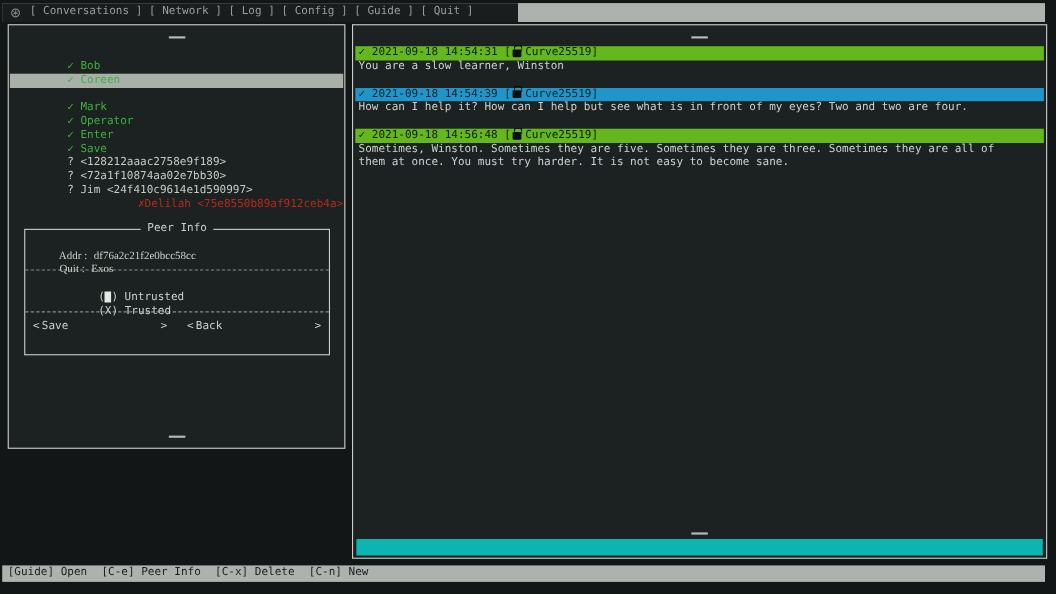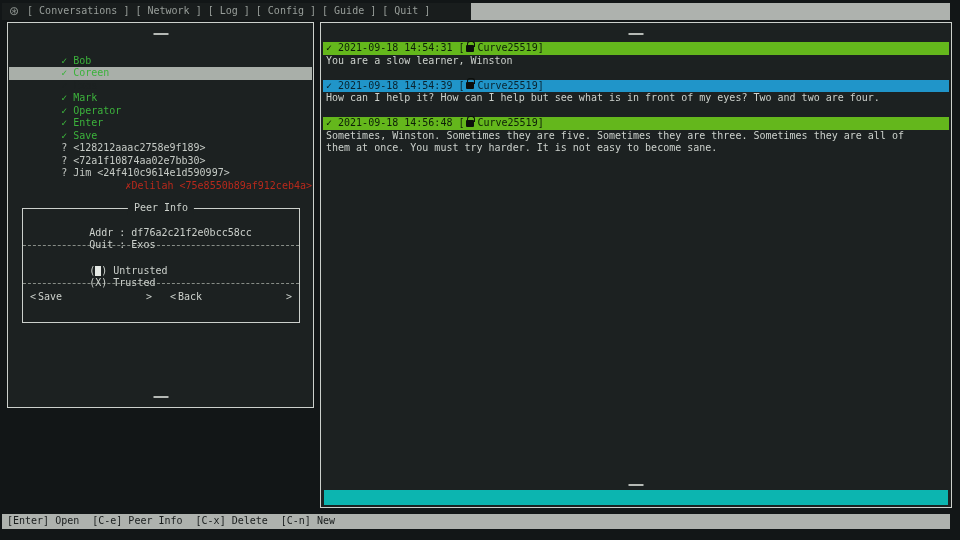--- a/index.html
+++ b/index.html
@@ -36,21 +36,21 @@
   .st-blocked, .st-blocked .st { color:#b8291c;text-align:right; }
   .peer-row.selected { background:#a9afa9; }
   .peer-row.selected, .peer-row.selected .st { color:#1c2121; }
 
   
   .peer-info { position:absolute; left:14px; top:185px; width:278px; height:115px;
                border:1px solid #ccd0cc; background:#1c2121; color:#ccd1cc; }
   .pi-title { position:absolute; top:-7px; left:50%; transform:translateX(-50%);
               background:#1c2121; padding:0 6px; white-space:pre; color:#ccd1cc; }
   .pi-body { padding-top:5px; }
-  .pi-line { height:12.5px; padding-left:6px; white-space:pre; }
+  .pi-line { height:12.5px; padding-left:6px; white-space:pre;font-family:Liberation Serif, serif; }
   .pi-line .val { margin-left:6px; }
   .pi-sep { border-top:1px dashed #878d87; margin:6px 0; height:0; }
   .radio-row { height:12.5px; padding-left:6px; white-space:pre; cursor:default; }
   .radio-label { margin-left:6px; }
   .cursor-block { display:inline-block; width:6px; height:10px; background:#e4e8e4;
                   vertical-align:-2px; }
   .pi-buttons { display:flex; gap:18px; padding:1px 7px 0 7px; }
   .tui-button { flex:1; display:flex; white-space:pre; cursor:default; }
   .btn-label { margin-left:2px; }
   .btn-close { margin-left:auto; }
@@ -202,21 +202,21 @@
         <div class="msg-body">Sometimes, Winston. Sometimes they are five. Sometimes they are three. Sometimes they are all of them at once. You must try harder. It is not easy to become sane.</div>
       </div>
     </div>
 
     <div class="scroll-dash dash-bottom"></div>
     <div class="input-bar"></div>
   </div>
 
   <div class="statusbar">
     <div class="shortcut">
-      <span>[Enter]</span><span class="sc-label">Open</span>
+      <span>[Guide]</span><span class="sc-label">Open</span>
     </div>
     <div class="shortcut">
       <span>[C-e]</span><span class="sc-label">Peer Info</span>
     </div>
     <div class="shortcut">
       <span>[C-x]</span><span class="sc-label">Delete</span>
     </div>
     <div class="shortcut">
       <span>[C-n]</span><span class="sc-label">New</span>
     </div>

